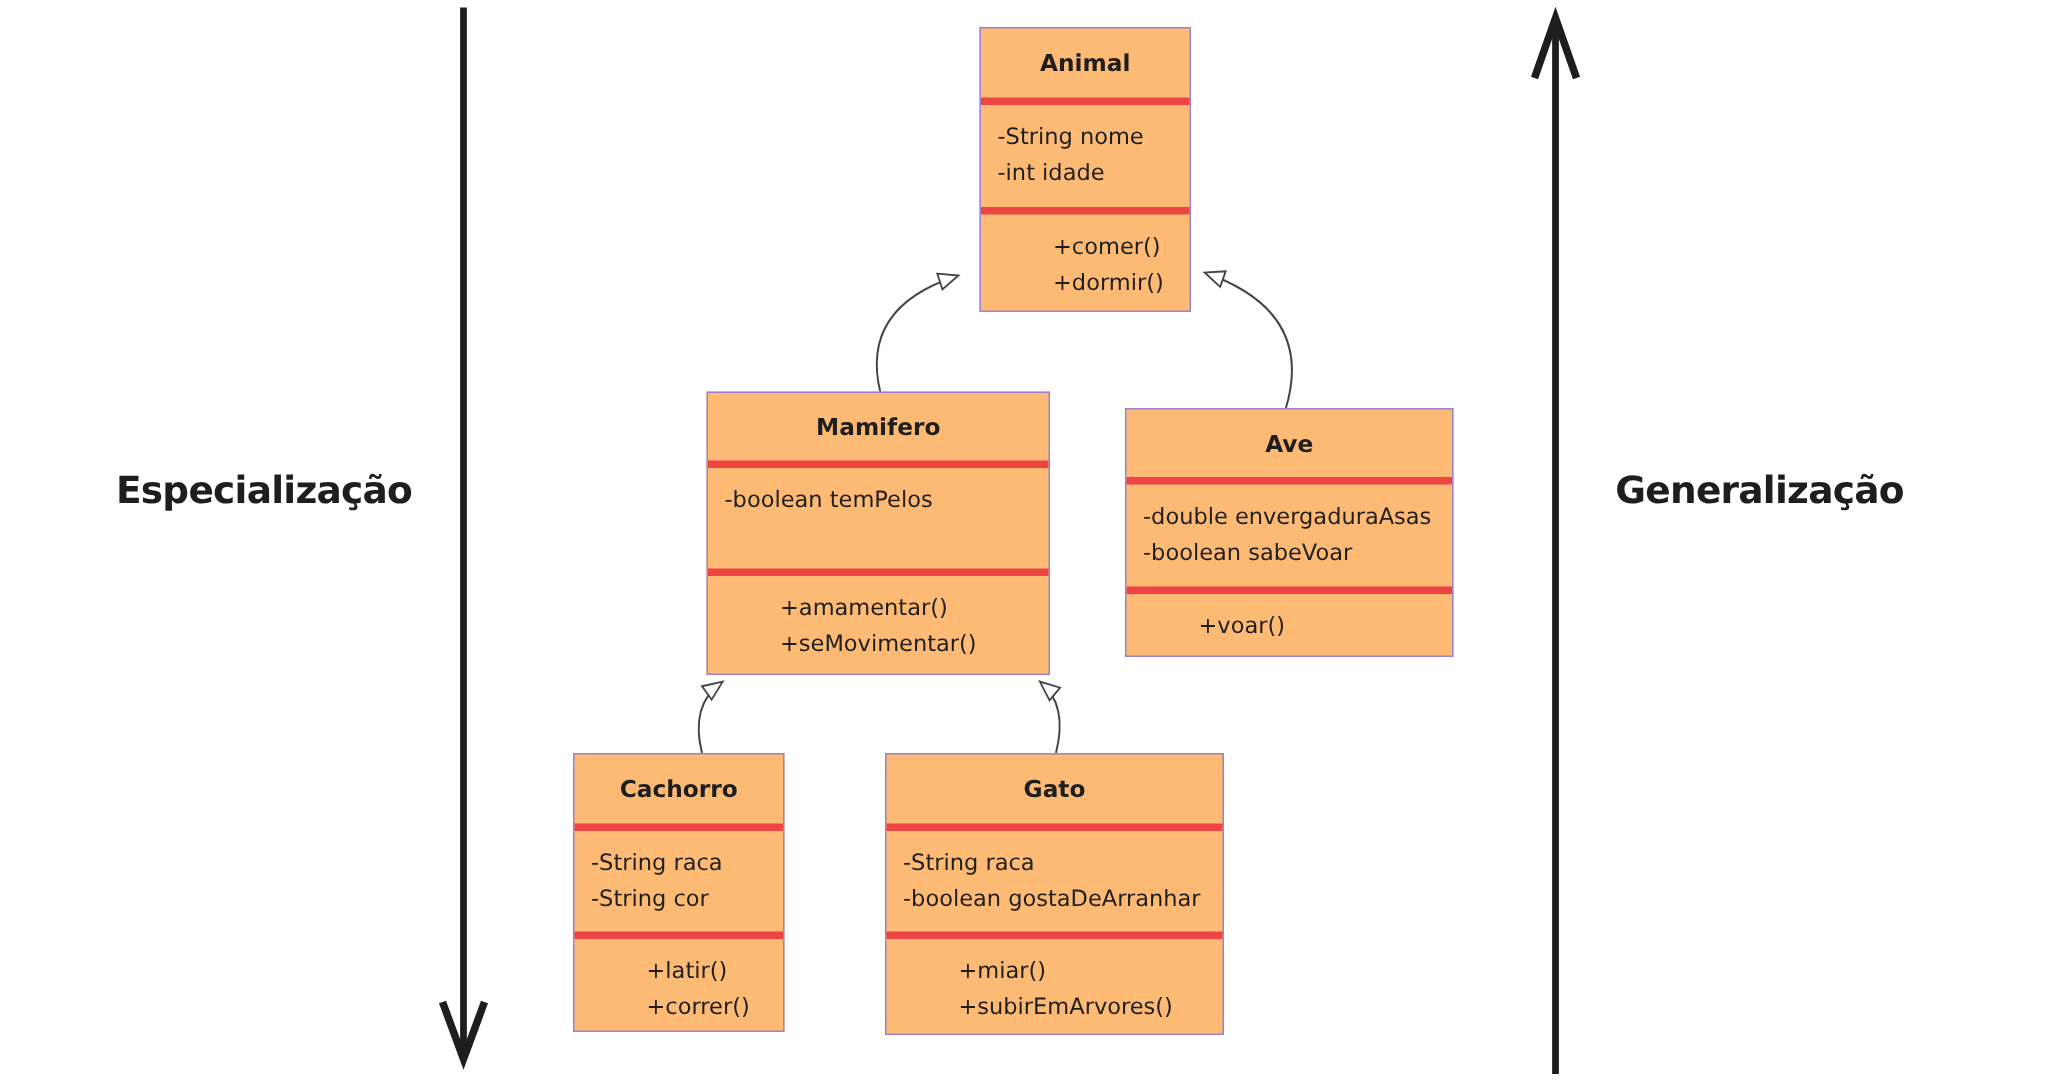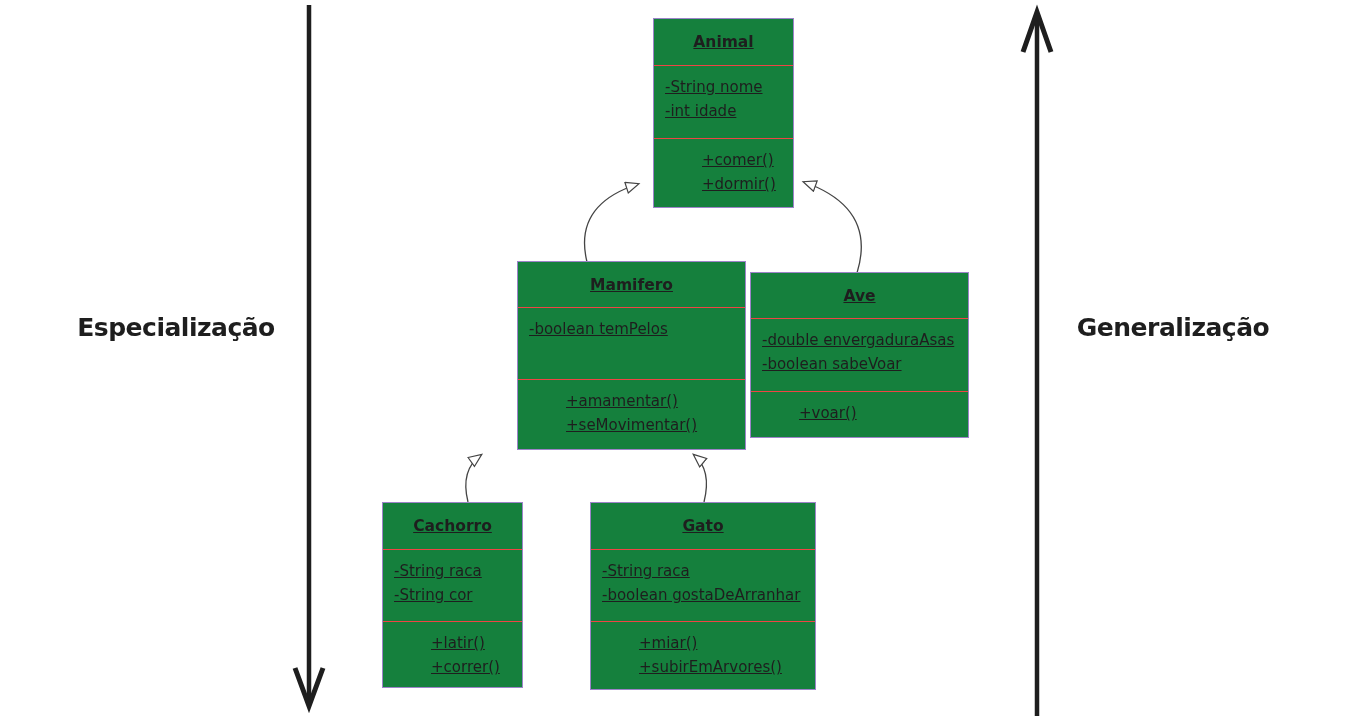--- a/index.html
+++ b/index.html
@@ -12,59 +12,58 @@
     color: #1e1e1e;
     overflow: hidden;
   }
   #connector-layer {
     position: absolute;
     left: 0; top: 0;
     width: 1366px; height: 720px;
   }
   .class-box {
     position: absolute;
-    background: #15803d;
+    background: #fdba74;
     border: 1.5px solid #9c83c9;
     box-sizing: border-box;
     display: flex;
     flex-direction: column;
-    text-decoration: underline;
   }
   .class-title {
     display: flex;
     align-items: center;
     justify-content: center;
     font-weight: bold;
     font-size: 15.5px;
     flex: 0 0 auto;
     box-sizing: border-box;
   }
   .class-attrs, .class-methods {
-    border-top: 1px solid #ef4444;
+    border-top: 5px solid #ef4444;
     box-sizing: border-box;
     padding: 9px 0 0 11px;
     font-size: 15px;
     line-height: 24px;
     white-space: nowrap;
   }
   .class-methods { flex: 1 1 auto; padding-left: 48px; }
   .side-label {
     position: absolute;
     transform: translate(-50%, -50%);
     font-weight: 800;
     font-size: 25px;
     letter-spacing: -0.5px;
     color: #1e1e1e;
     white-space: nowrap;
   }
   
   #box-animal   { left: 653px; top:  18px; width: 141px; height: 190px; }
   #box-animal   .class-title { height: 46px; }
   #box-animal   .class-attrs { height: 73px; }
-  #box-mamifero { left: 471px; top: 261px; width: 229px; height: 189px; margin-left: 46px; }
+  #box-mamifero { left: 471px; top: 261px; width: 229px; height: 189px; }
   #box-mamifero .class-title { height: 45px; }
   #box-mamifero .class-attrs { height: 72px; }
   #box-ave      { left: 750px; top: 272px; width: 219px; height: 166px; }
   #box-ave      .class-title { height: 45px; }
   #box-ave      .class-attrs { height: 73px; }
   #box-cachorro { left: 382px; top: 502px; width: 141px; height: 186px; }
   #box-cachorro .class-title { height: 46px; }
   #box-cachorro .class-attrs { height: 72px; }
   #box-gato     { left: 590px; top: 502px; width: 226px; height: 188px; }
   #box-gato     .class-title { height: 46px; }

